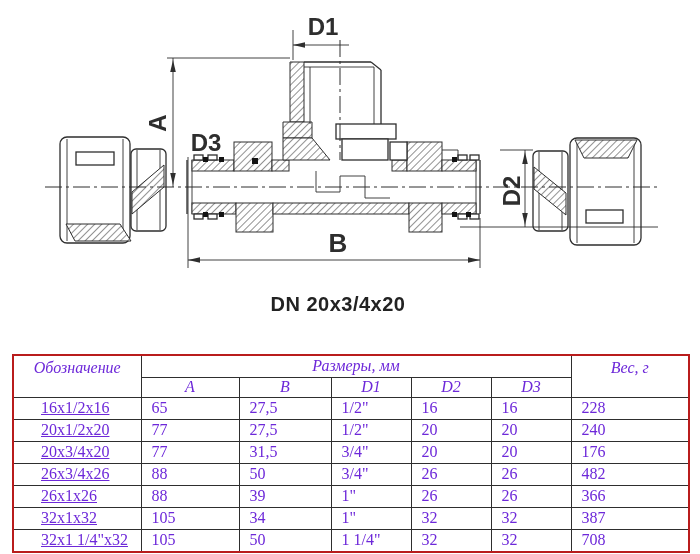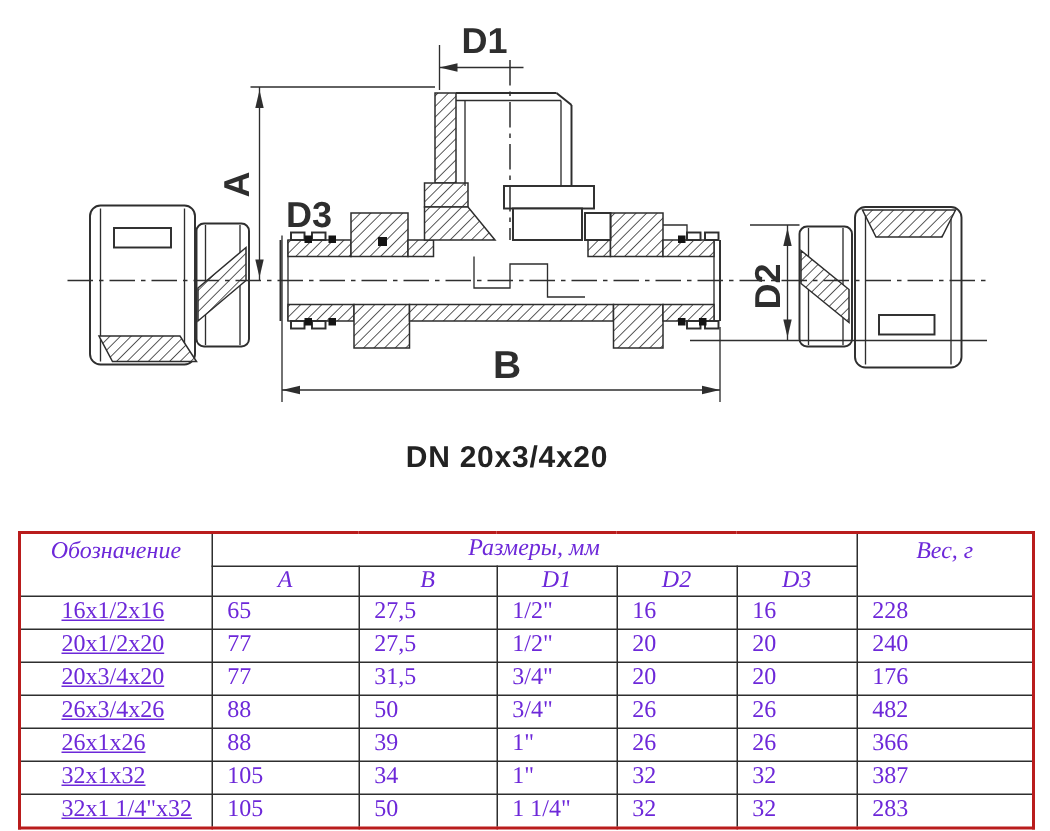--- a/index.html
+++ b/index.html
@@ -265,16 +265,16 @@
       <td>32</td>
       <td>387</td>
     </tr>
     <tr>
       <td class="des">32x1 1/4"x32</td>
       <td>105</td>
       <td>50</td>
       <td>1 1/4"</td>
       <td>32</td>
       <td>32</td>
-      <td>283</td>
+      <td>708</td>
     </tr>
   </tbody>
 </table>
 
 </body></html>

